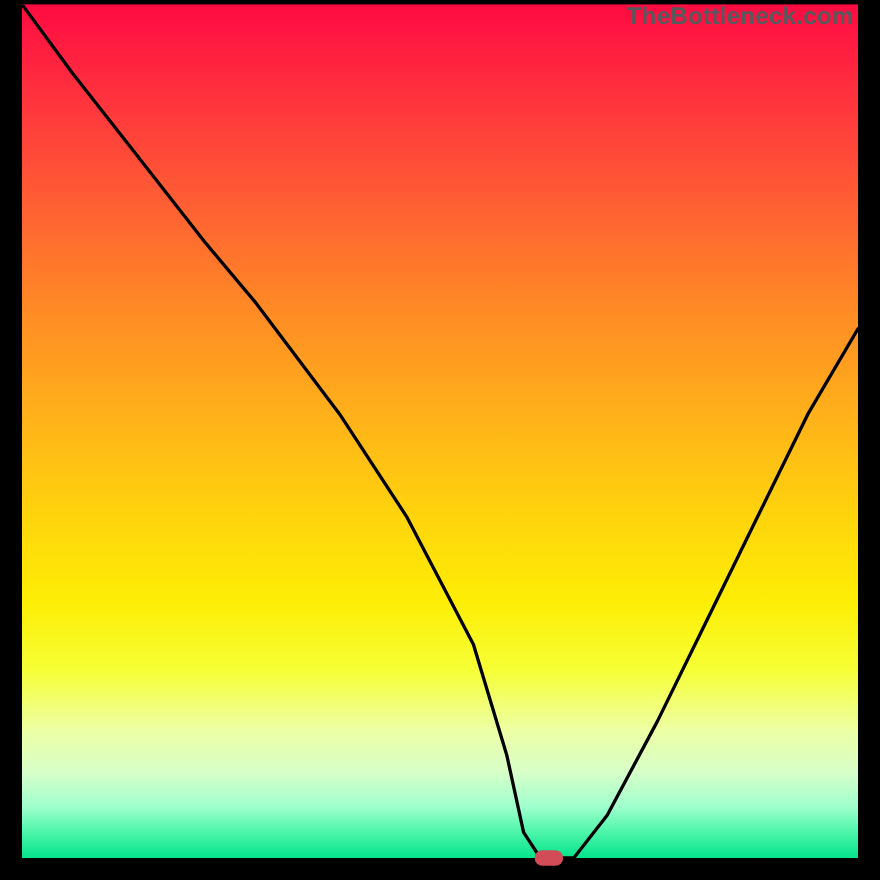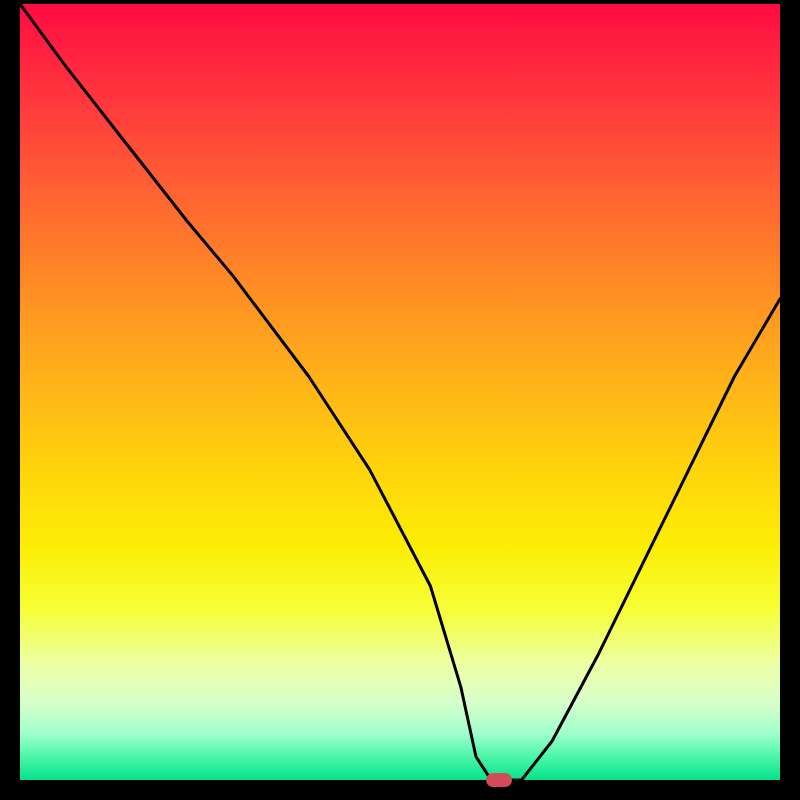--- a/index.html
+++ b/index.html
@@ -73,14 +73,15 @@
   <div class="plot-area">
 
     <svg class="curve-svg" viewBox="0 0 760 776" preserveAspectRatio="none">
       <path id="curve-path" d="M0.0 0.0 L45.6 62.1 L106.4 139.7 L167.2 217.3 L212.8 271.6 L288.8 372.5 L349.6 465.6 L410.4 582.0 L440.8 682.9 L456.0 752.7 L471.2 776.0 L486.4 776.0 L501.6 776.0 L532.0 737.2 L577.6 651.8 L623.2 558.7 L668.8 465.6 L714.4 372.5 L760.0 294.9" fill="none" stroke="#000" stroke-width="3" stroke-linecap="round" stroke-linejoin="round"></path>
     </svg>
 
     <div id="marker" class="marker" style="left: 478.8px; top: 776px;"></div>
 
   </div>
 
+  <div class="watermark">TheBottleneck.com</div>
 
 </div>
 
 </body></html>

